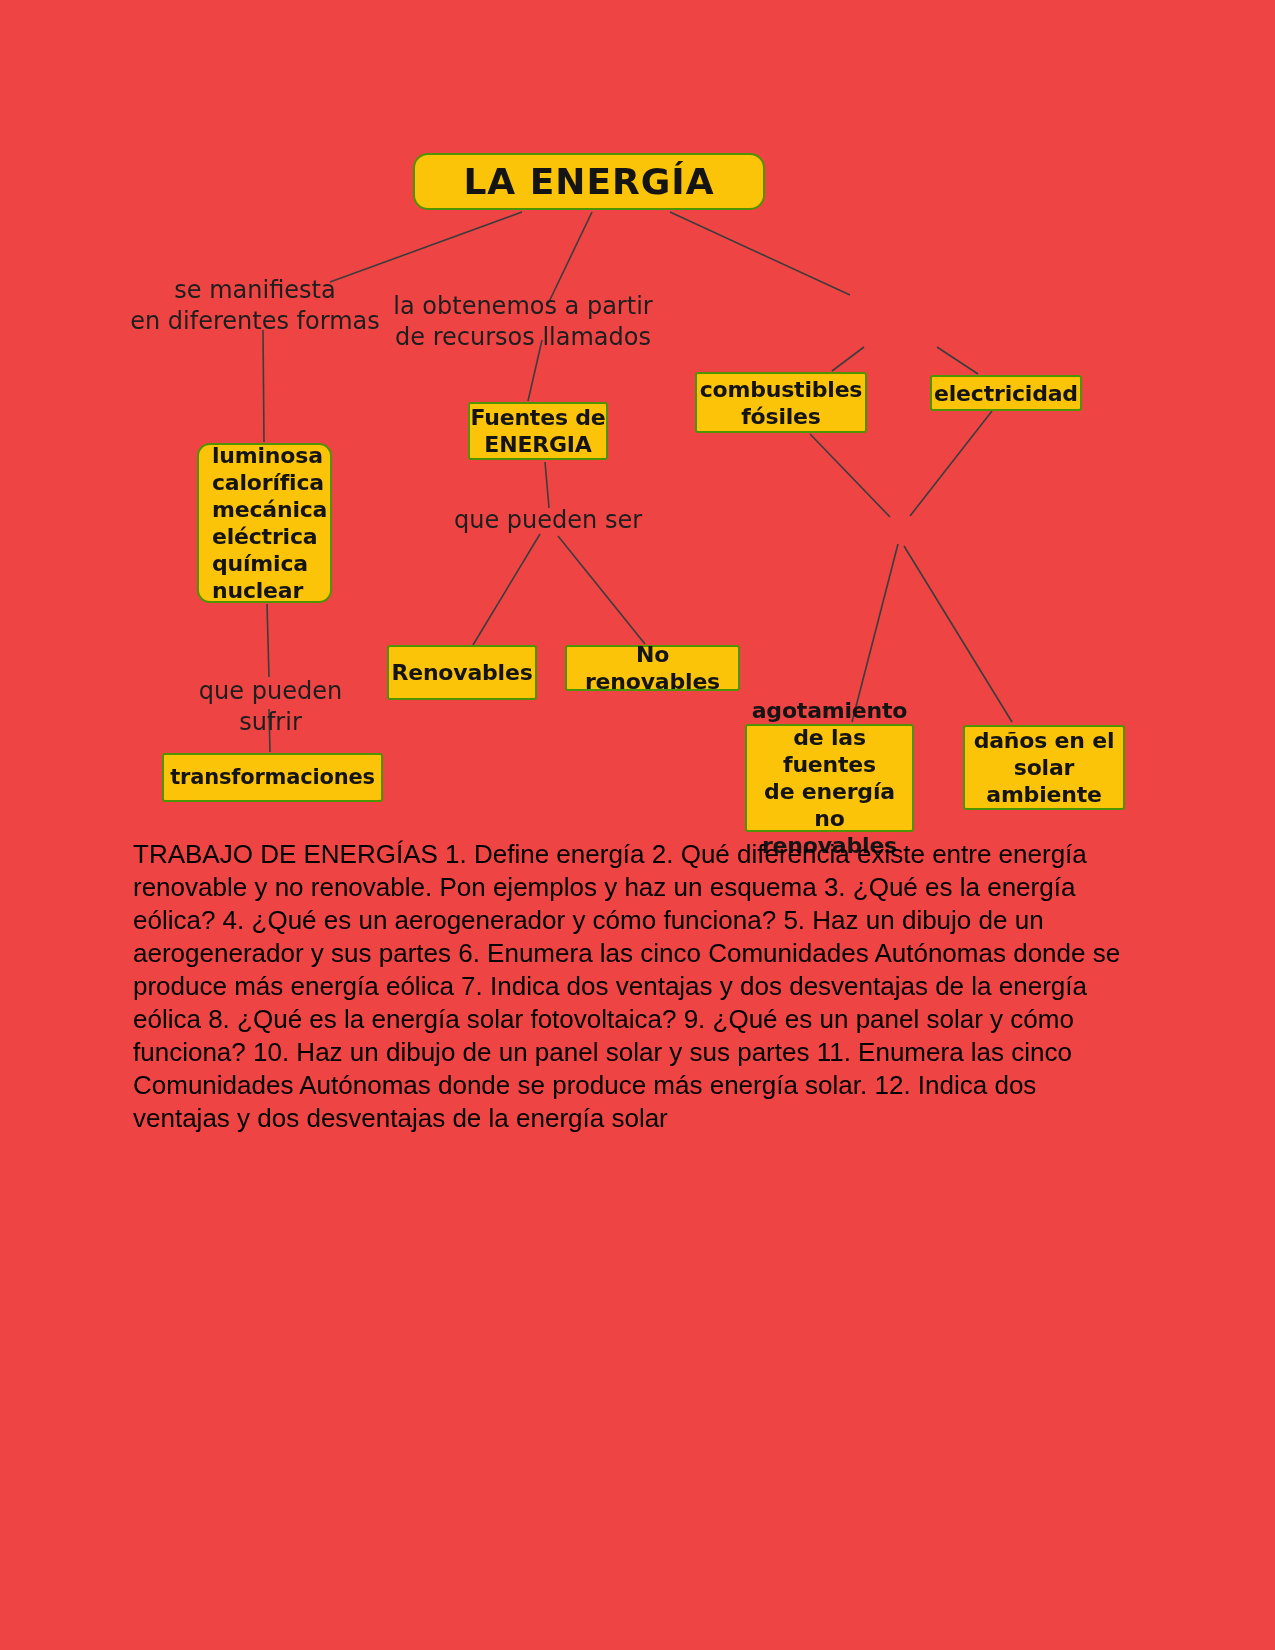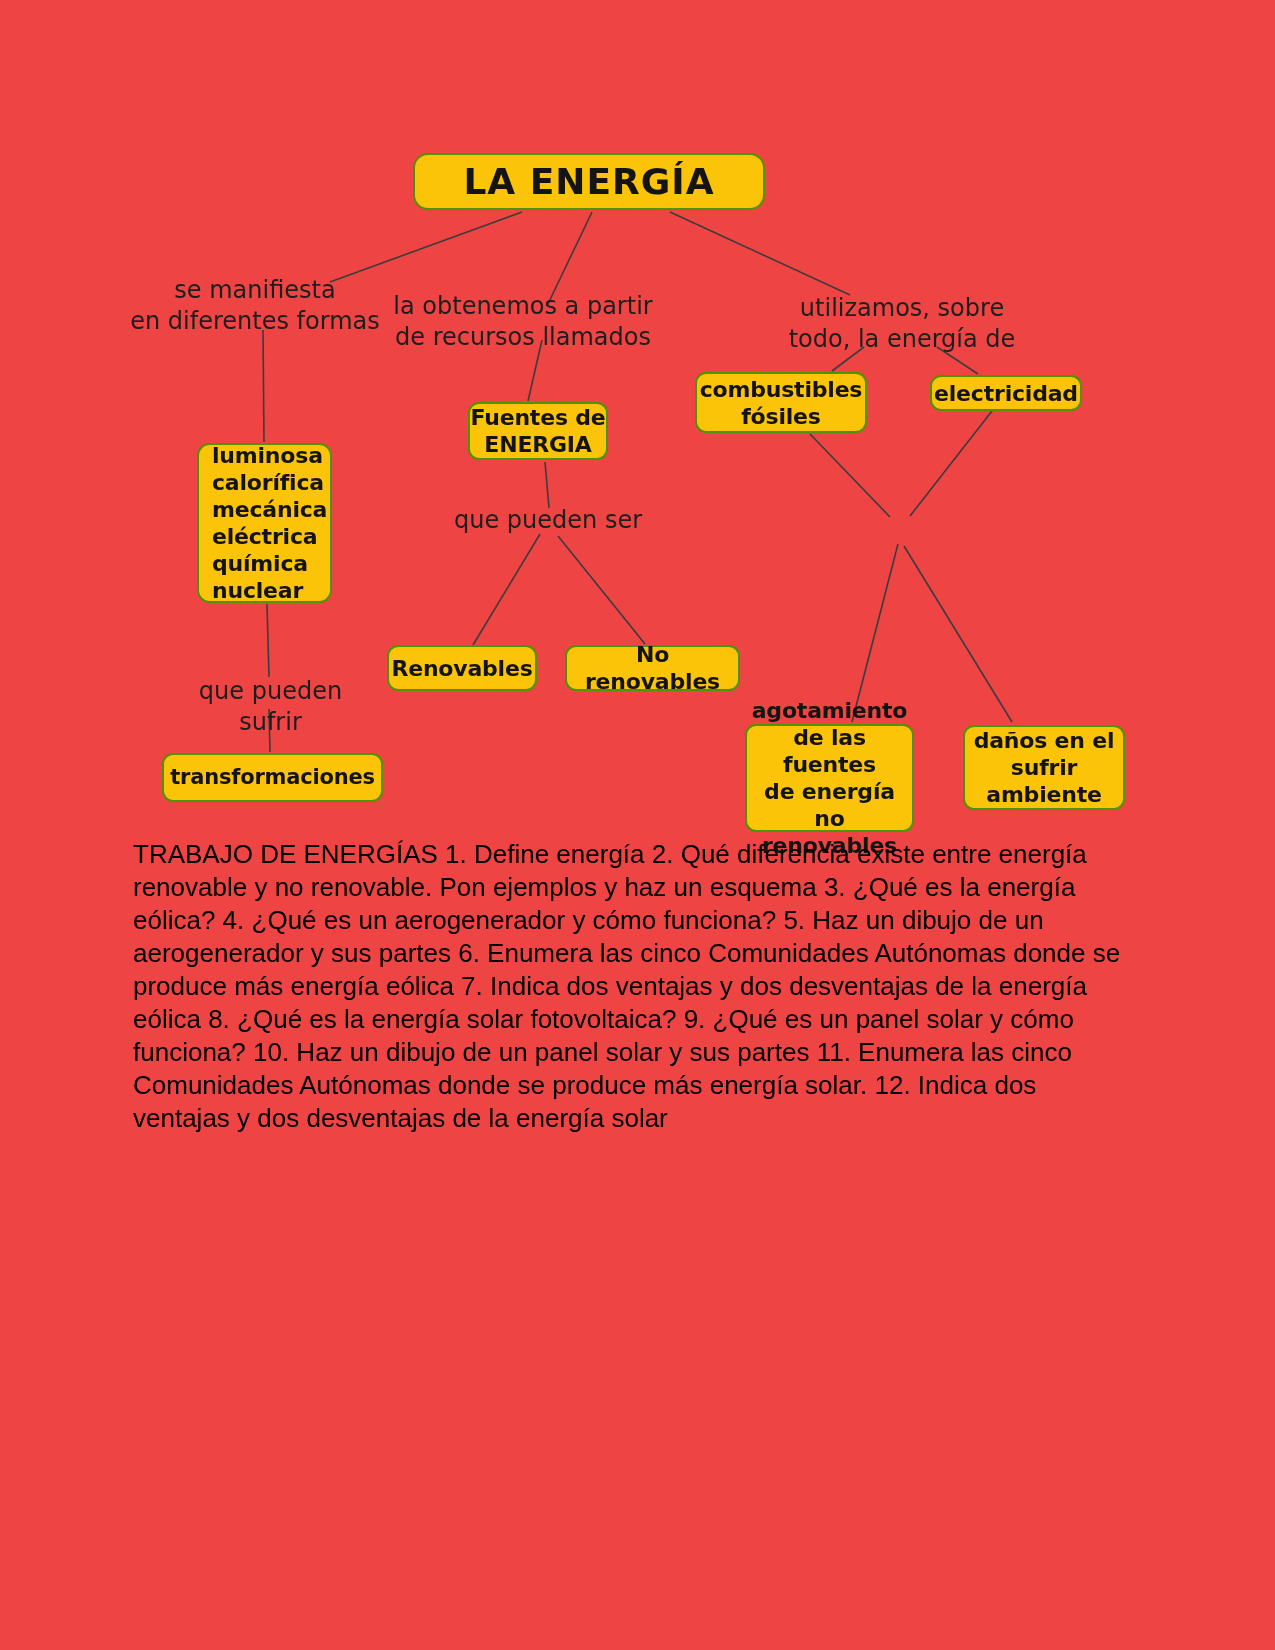--- a/index.html
+++ b/index.html
@@ -20,21 +20,21 @@
   }
   .edges line {
     stroke: #3c3c3c;
     stroke-width: 1.6;
   }
   .node {
     position: absolute;
     box-sizing: border-box;
     background: #fcc408;
     border: 2px solid #4d9400;
-    border-radius: 11px;
+    border-radius: 3px;
     color: #141414;
     font-weight: bold;
     font-size: 22px;
     line-height: 27px;
     letter-spacing: -0.2px;
     text-align: center;
     white-space: pre-line;
     display: flex;
     align-items: center;
     justify-content: center;
@@ -49,21 +49,21 @@
     white-space: pre-line;
   }
   
   .n-title            { left: 413px; top: 153px; width: 352px; height: 57px;
                         border-radius: 15px; font-size: 36px; line-height: 40px; letter-spacing: 1px; }
   .n-forms            { left: 197px; top: 443px; width: 135px; height: 160px;
                         text-align: left; justify-content: flex-start; padding-left: 13px; border-radius: 13px; }
   .n-fuentes          { left: 468px; top: 402px; width: 140px; height: 58px; }
   .n-combustibles     { left: 695px; top: 372px; width: 172px; height: 61px; }
   .n-electricidad     { left: 930px; top: 375px; width: 152px; height: 36px; }
-  .n-renovables       { left: 387px; top: 645px; width: 150px; height: 46px; }
+  .n-renovables       { left: 387px; top: 645px; width: 150px; height: 55px; }
   .n-norenovables     { left: 565px; top: 645px; width: 175px; height: 46px; }
   .n-transformaciones { left: 162px; top: 753px; width: 221px; height: 49px; font-size: 21px; }
   .n-agotamiento      { left: 745px; top: 724px; width: 169px; height: 108px; }
   .n-danos            { left: 963px; top: 725px; width: 162px; height: 85px; }
   
   .l-manifiesta       { left: 130px; top: 275px; width: 250px; }
   .l-obtenemos        { left: 393px; top: 291px; width: 260px; }
   .l-utilizamos       { left: 782px; top: 293px; width: 240px; }
   .l-quepuedenser     { left: 448px; top: 505px; width: 200px; }
   .l-alhacerlo        { left: 778px; top: 513px; width: 250px; }
@@ -121,27 +121,25 @@
 fósiles</div>
   <div class="node n-electricidad">electricidad</div>
   <div class="node n-renovables">Renovables</div>
   <div class="node n-norenovables">No renovables</div>
   <div class="node n-transformaciones">transformaciones</div>
   <div class="node n-agotamiento">agotamiento
 de las fuentes
 de energía
 no renovables</div>
   <div class="node n-danos">daños en el
-sufrir
+solar
 ambiente</div>
 
   <div class="maplabel l-manifiesta">se manifiesta
 en diferentes formas</div>
   <div class="maplabel l-obtenemos">la obtenemos a partir
 de recursos llamados</div>
-  <div class="maplabel l-utilizamos">utilizamos, sobre
-todo, la energía de</div>
   <div class="maplabel l-quepuedenser">que pueden ser</div>
   <div class="maplabel l-quepuedensufrir">que pueden sufrir</div>
 
   <div class="assignment">TRABAJO DE ENERGÍAS 1. Define energía 2. Qué diferencia existe entre energía renovable y no renovable. Pon ejemplos y haz un esquema 3. ¿Qué es la energía eólica? 4. ¿Qué es un aerogenerador y cómo funciona? 5. Haz un dibujo de un aerogenerador y sus partes 6. Enumera las cinco Comunidades Autónomas donde se produce más energía eólica 7. Indica dos ventajas y dos desventajas de la energía eólica 8. ¿Qué es la energía solar fotovoltaica? 9. ¿Qué es un panel solar y cómo funciona? 10. Haz un dibujo de un panel solar y sus partes 11. Enumera las cinco Comunidades Autónomas donde se produce más energía solar. 12. Indica dos ventajas y dos desventajas de la energía solar</div>
 
 </div>
 
 </body></html>

